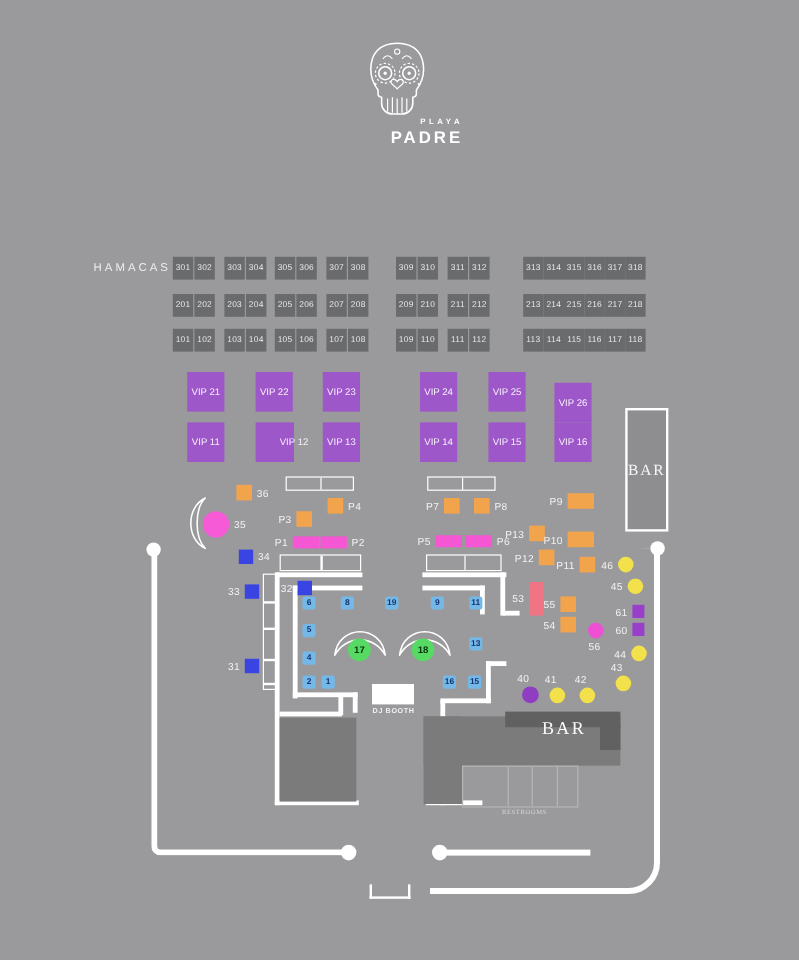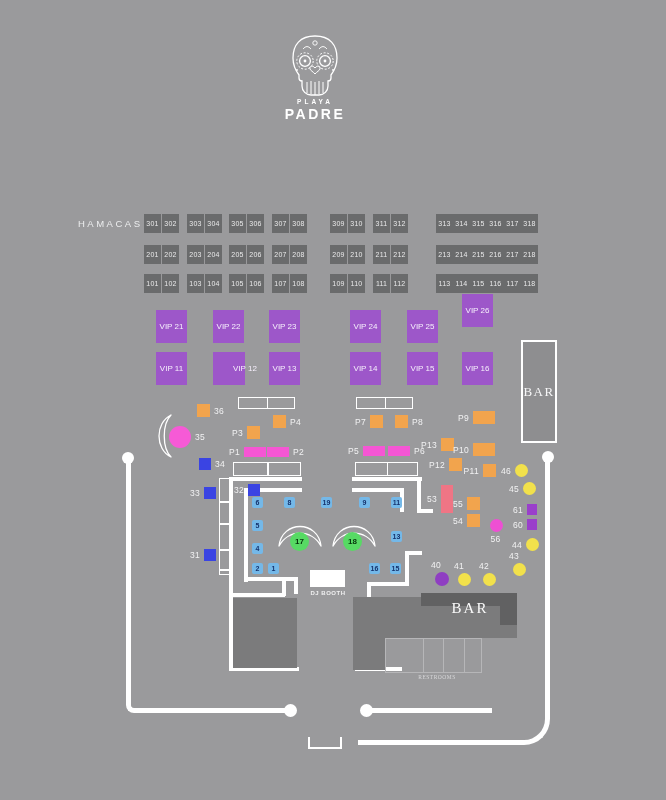--- a/index.html
+++ b/index.html
@@ -1,20 +1,20 @@
 <!DOCTYPE html>
 <html><head>
 <meta charset="utf-8">
 <style>
   *{box-sizing:border-box;margin:0;padding:0}
   body{background:#777;font-family:"Liberation Sans",sans-serif}
   .stage{position:relative;width:666px;height:800px;background:#9a9a9c;overflow:hidden;margin:0 auto}
 
   
-  .brand{position:absolute;left:260px;top:34px;width:110px;text-align:center;color:#fff}
+  .brand{position:absolute;left:276px;top:34px;width:110px;text-align:right;color:#fff}
   .brand svg{display:block;margin:0 auto}
   .brand-playa{font-size:6.5px;letter-spacing:3px;font-weight:bold;margin-top:2px}
   .brand-padre{font-size:14px;letter-spacing:2.5px;font-weight:800;margin-top:1px}
 
   .page-title{position:absolute;left:0;top:156px;width:600px;text-align:center;
     font-family:"Liberation Serif",serif;font-size:16px;letter-spacing:9px;color:#fbfbfc;font-weight:400}
 
   .hamacas-label{position:absolute;left:78px;top:218px;font-size:9.5px;letter-spacing:2.5px;color:#ecedee}
 
   .hamaca{position:absolute;width:17px;height:19px;background:#6a6b6c;color:#e9e9ea;
@@ -166,21 +166,21 @@
       <div class="hamaca" style="left: 487px; top: 274px;">116</div>
       <div class="hamaca" style="left: 504px; top: 274px;">117</div>
       <div class="hamaca" style="left: 521px; top: 274px;">118</div>
     </div>
   <div id="vip-layer">
       <div class="vip" style="left: 156px; top: 310px;">VIP 21</div>
       <div class="vip" style="left: 213px; top: 310px;">VIP 22</div>
       <div class="vip" style="left: 269px; top: 310px;">VIP 23</div>
       <div class="vip" style="left: 350px; top: 310px;">VIP 24</div>
       <div class="vip" style="left: 407px; top: 310px;">VIP 25</div>
-      <div class="vip" style="left: 462px; top: 294px;">VIP 26</div>
+      <div class="vip" style="left: 462px; top: 319px;">VIP 26</div>
       <div class="vip" style="left: 156px; top: 352px;">VIP 11</div>
       <div class="vip" style="left: 213px; top: 352px; padding-left: 32px;">VIP 12</div>
       <div class="vip" style="left: 269px; top: 352px;">VIP 13</div>
       <div class="vip" style="left: 350px; top: 352px;">VIP 14</div>
       <div class="vip" style="left: 407px; top: 352px;">VIP 15</div>
       <div class="vip" style="left: 462px; top: 352px;">VIP 16</div>
     </div>
 
   <div class="bar-right">
       <span>BAR</span>

